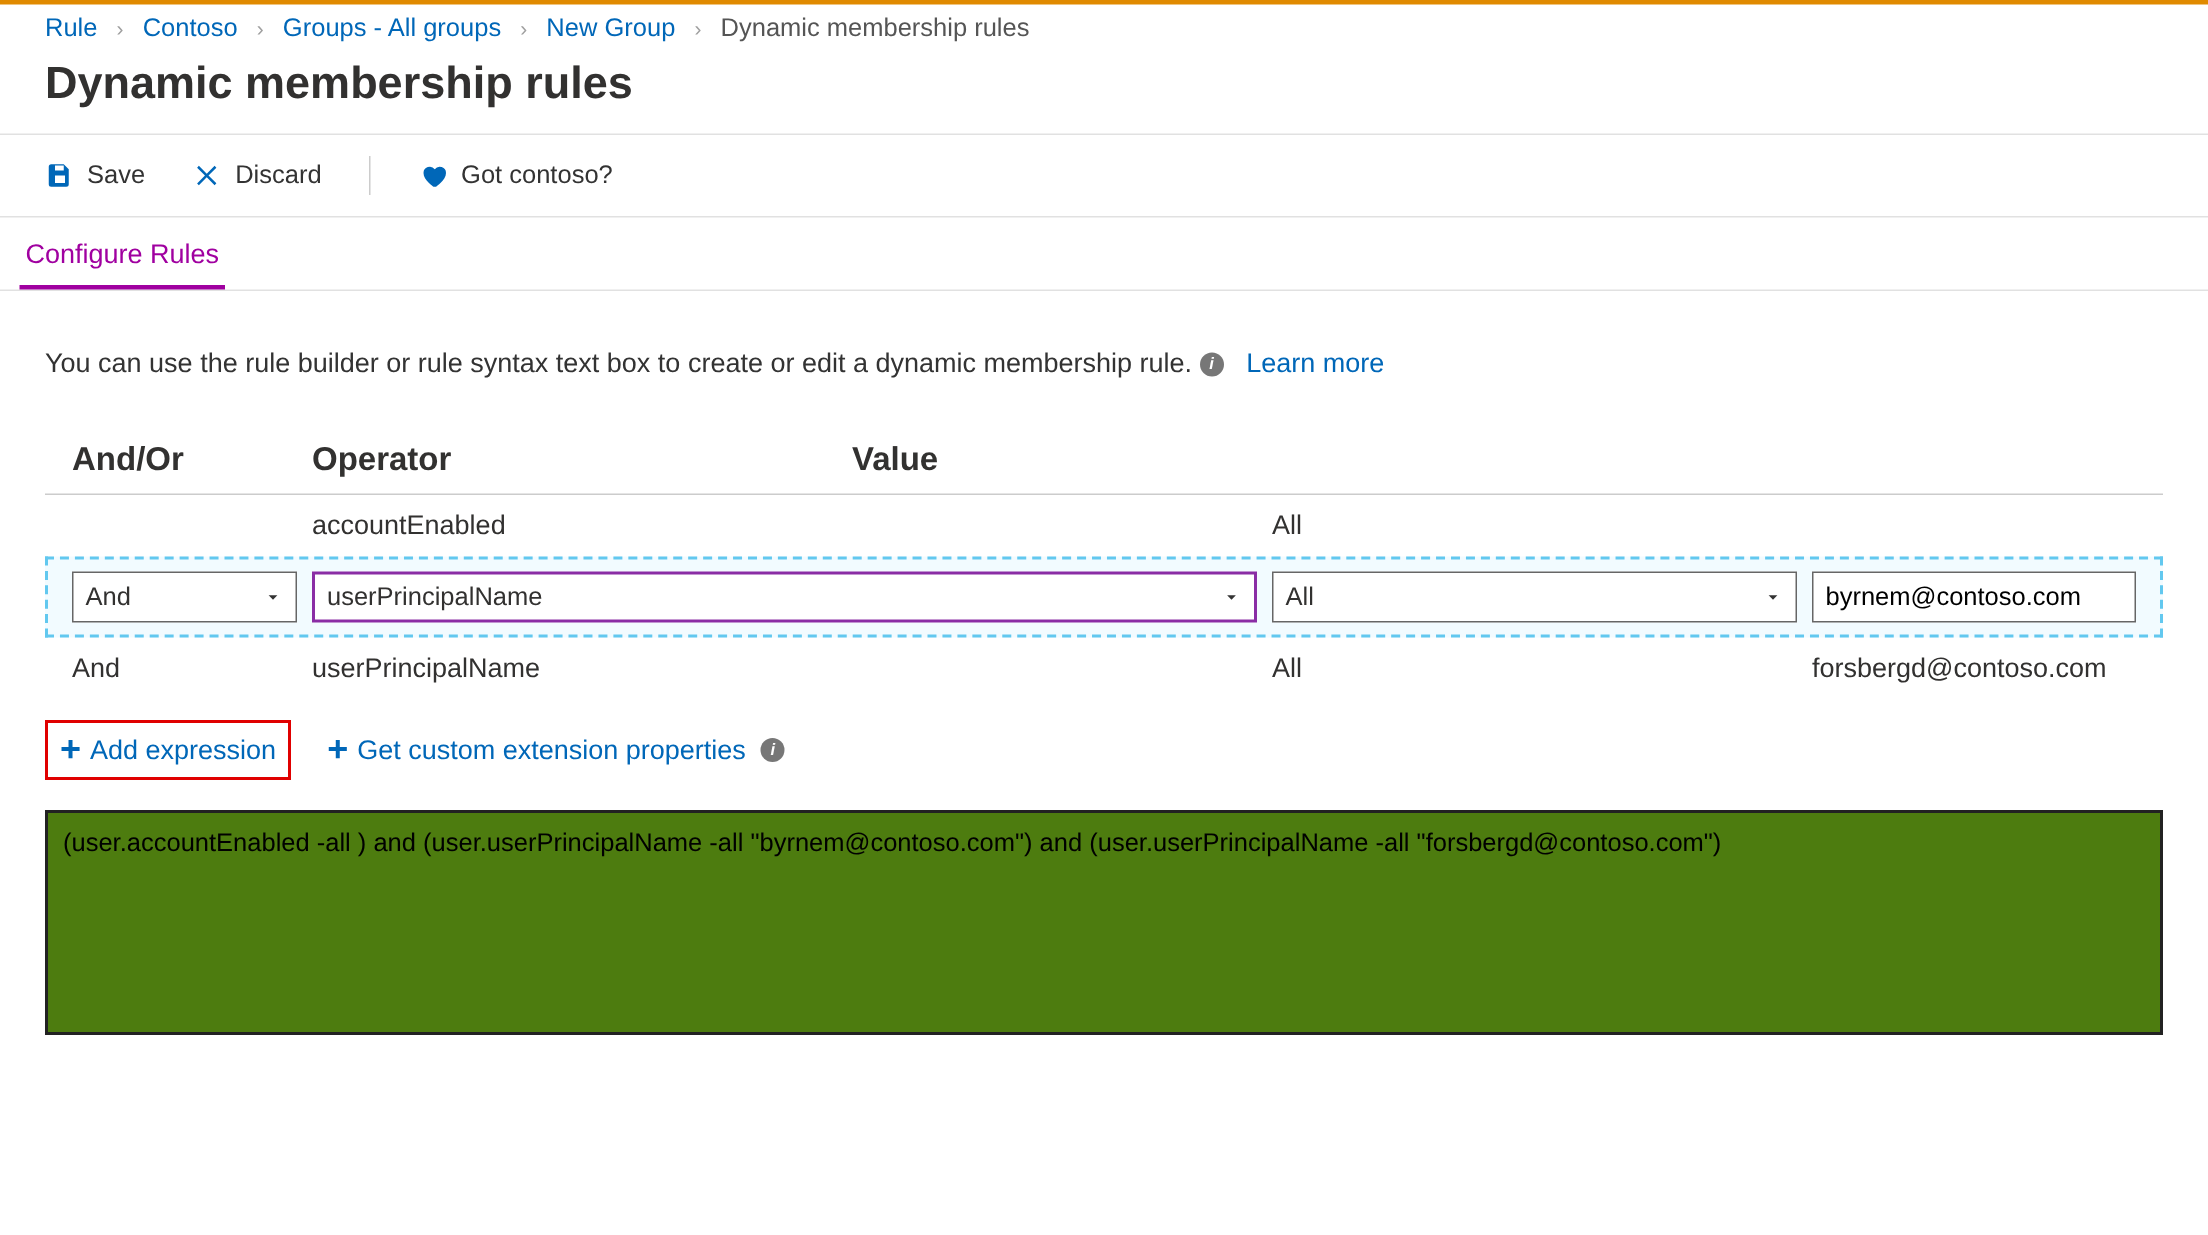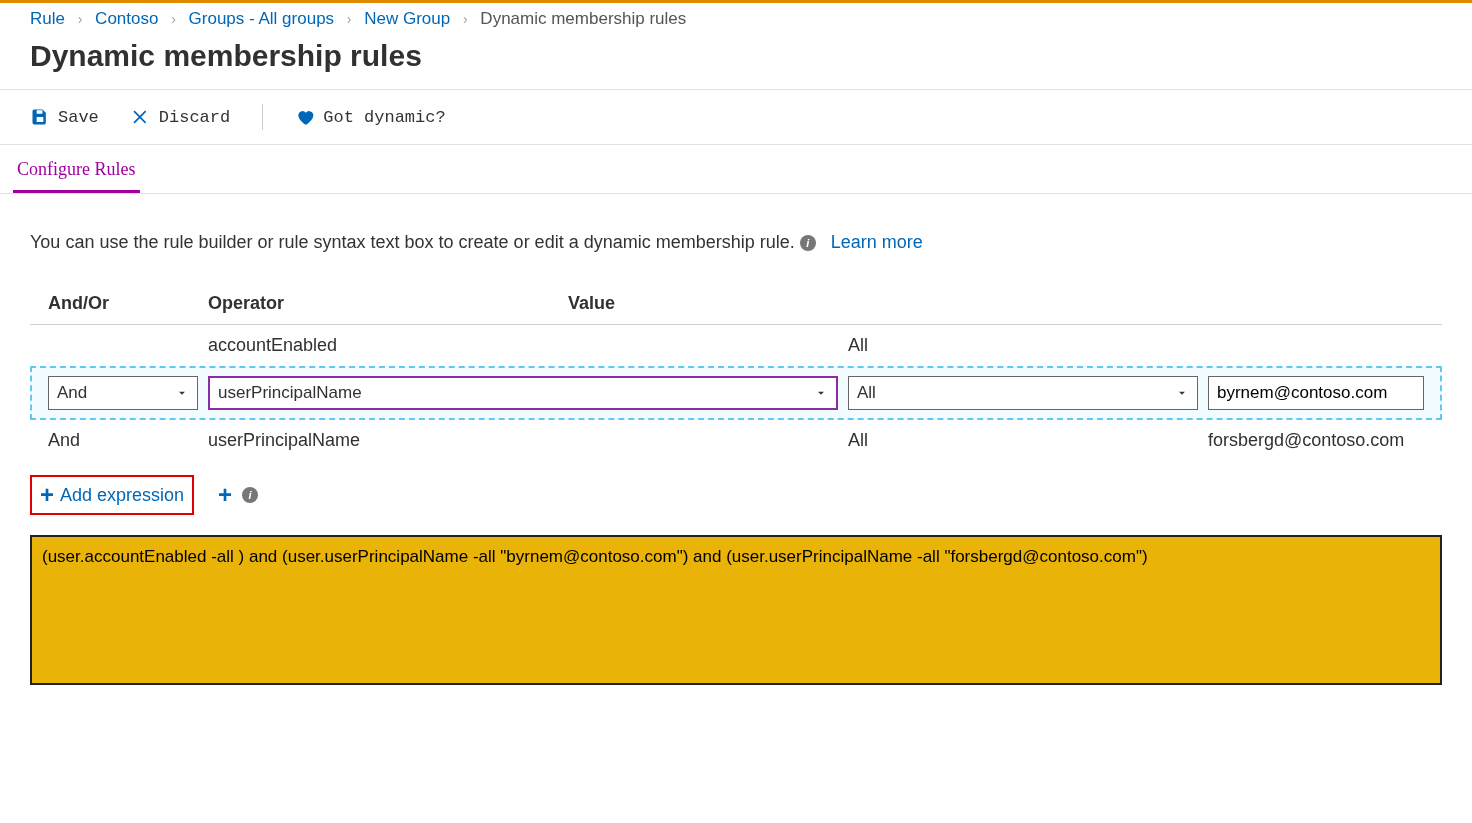--- a/index.html
+++ b/index.html
@@ -32,39 +32,37 @@
     font-weight: 600;
     padding: 2px 30px 16px 30px;
     border-bottom: 1px solid #e1e1e1;
   }
   .toolbar {
     display: flex;
     align-items: center;
     gap: 32px;
     padding: 14px 30px;
     border-bottom: 1px solid #e1e1e1;
-    font-family: Liberation Mono, monospace;
   }
   .toolbar-btn {
     display: flex;
     align-items: center;
     gap: 8px;
     cursor: pointer;
     font-size: 17px;
     color: #333;
   }
   .toolbar-sep {
     width: 1px; height: 26px; background: #ccc;
   }
   .icon-svg { width: 20px; height: 20px; }
   .blue { color: #0067b8; fill: #0067b8; }
   .tabs {
     padding: 14px 13px 0 13px;
     border-bottom: 1px solid #e1e1e1;
-    font-family: Liberation Serif, serif;
   }
   .tab {
     display: inline-block;
     padding: 0 4px 10px 4px;
     color: #a000a0;
     font-size: 18px;
     border-bottom: 3px solid #a000a0;
     cursor: pointer;
   }
   .intro {
@@ -88,21 +86,21 @@
   }
   .rule-table {
     margin: 10px 30px 0 30px;
     width: calc(100% - 60px);
   }
   .rule-head {
     display: flex;
     border-bottom: 1px solid #ccc;
     padding: 10px 18px;
     font-weight: 600;
-    font-size: 18px;
+    font-size: 22px;
   }
   .rule-row {
     display: flex;
     padding: 10px 18px;
     font-size: 18px;
   }
   .rule-row.selected {
     border: 2px dashed #62c8ef;
     background: #f2fbff;
     padding: 8px 16px;
@@ -158,21 +156,21 @@
   .rule-syntax {
     margin: 20px 30px 0 30px;
   }
   .rule-syntax-label {
     font-weight: 600;
     font-size: 18px;
     margin-bottom: 6px;
   }
   .rule-syntax-box {
     border: 2px solid #222;
-    background: #eab308;
+    background: #4d7c0f;
     padding: 10px;
     width: 100%;
     min-height: 150px;
     font-size: 17px;
     font-family: inherit;
     resize: none;
   }
 </style>
 </head>
 <body>
@@ -204,21 +202,21 @@
     <svg class="icon-svg blue" viewBox="0 0 24 24">
         <path fill="currentColor" d="M18.3 5.71L12 12l6.3 6.29-1.41 1.42L10.59 13.4 4.3 19.71 2.88 18.3 9.17 12 2.88 5.71 4.3 4.29l6.29 6.3 6.3-6.3z"></path>
       </svg>
     <span>Discard</span>
   </div>
   <div class="toolbar-sep"></div>
   <div class="toolbar-btn">
     <svg class="icon-svg blue" viewBox="0 0 24 24">
         <path fill="currentColor" d="M12 21s-8-5.33-8-11a5 5 0 0 1 9-3 5 5 0 0 1 9 3c0 5.67-8 11-8 11z"></path>
       </svg>
-    <span>Got dynamic?</span>
+    <span>Got contoso?</span>
   </div>
 </div>
 
 <div class="tabs">
   <div class="tab">Configure Rules</div>
 </div>
 
 <div class="intro">
   <span>You can use the rule builder or rule syntax text box to create or edit a dynamic membership rule.</span>
   <span class="info-icon">i</span>
@@ -278,19 +276,20 @@
   </div>
 </div>
 
 <div class="actions">
   <div class="action-btn highlighted">
     <span class="plus-icon">+</span>
     <span>Add expression</span>
   </div>
   <div class="action-btn">
     <span class="plus-icon">+</span>
+    <span>Get custom extension properties</span>
     <span class="info-icon" style="margin-left:4px;">i</span>
   </div>
 </div>
 
 <div class="rule-syntax">
   <textarea class="rule-syntax-box" readonly="" style="">(user.accountEnabled -all ) and (user.userPrincipalName -all "byrnem@contoso.com") and (user.userPrincipalName -all "forsbergd@contoso.com")</textarea>
 </div>
 
 </body></html>

